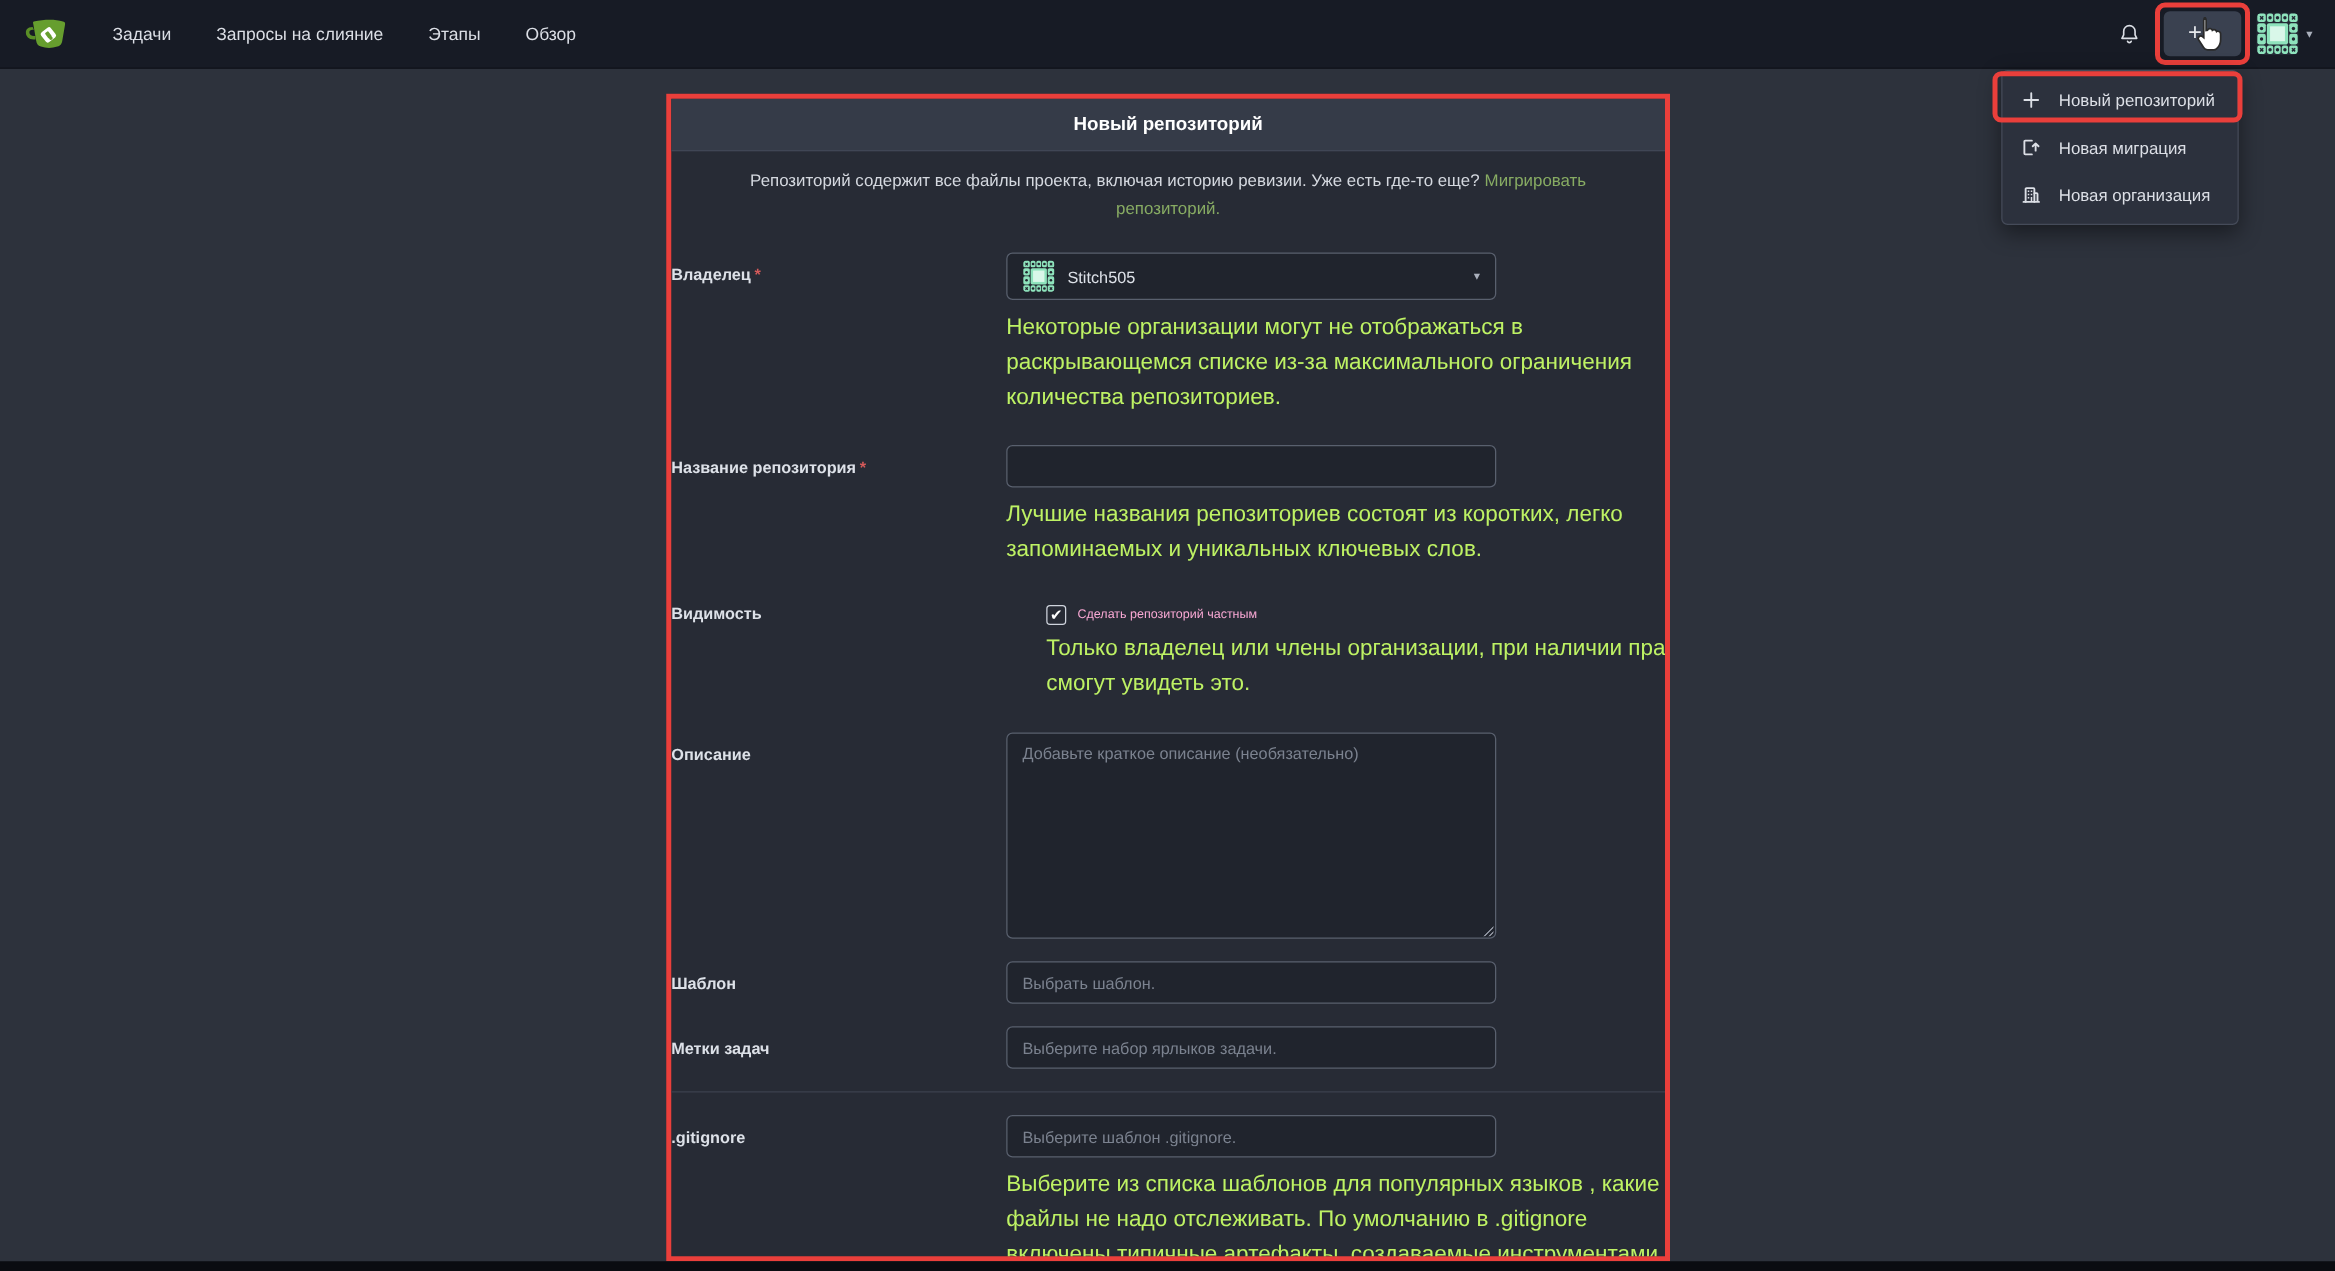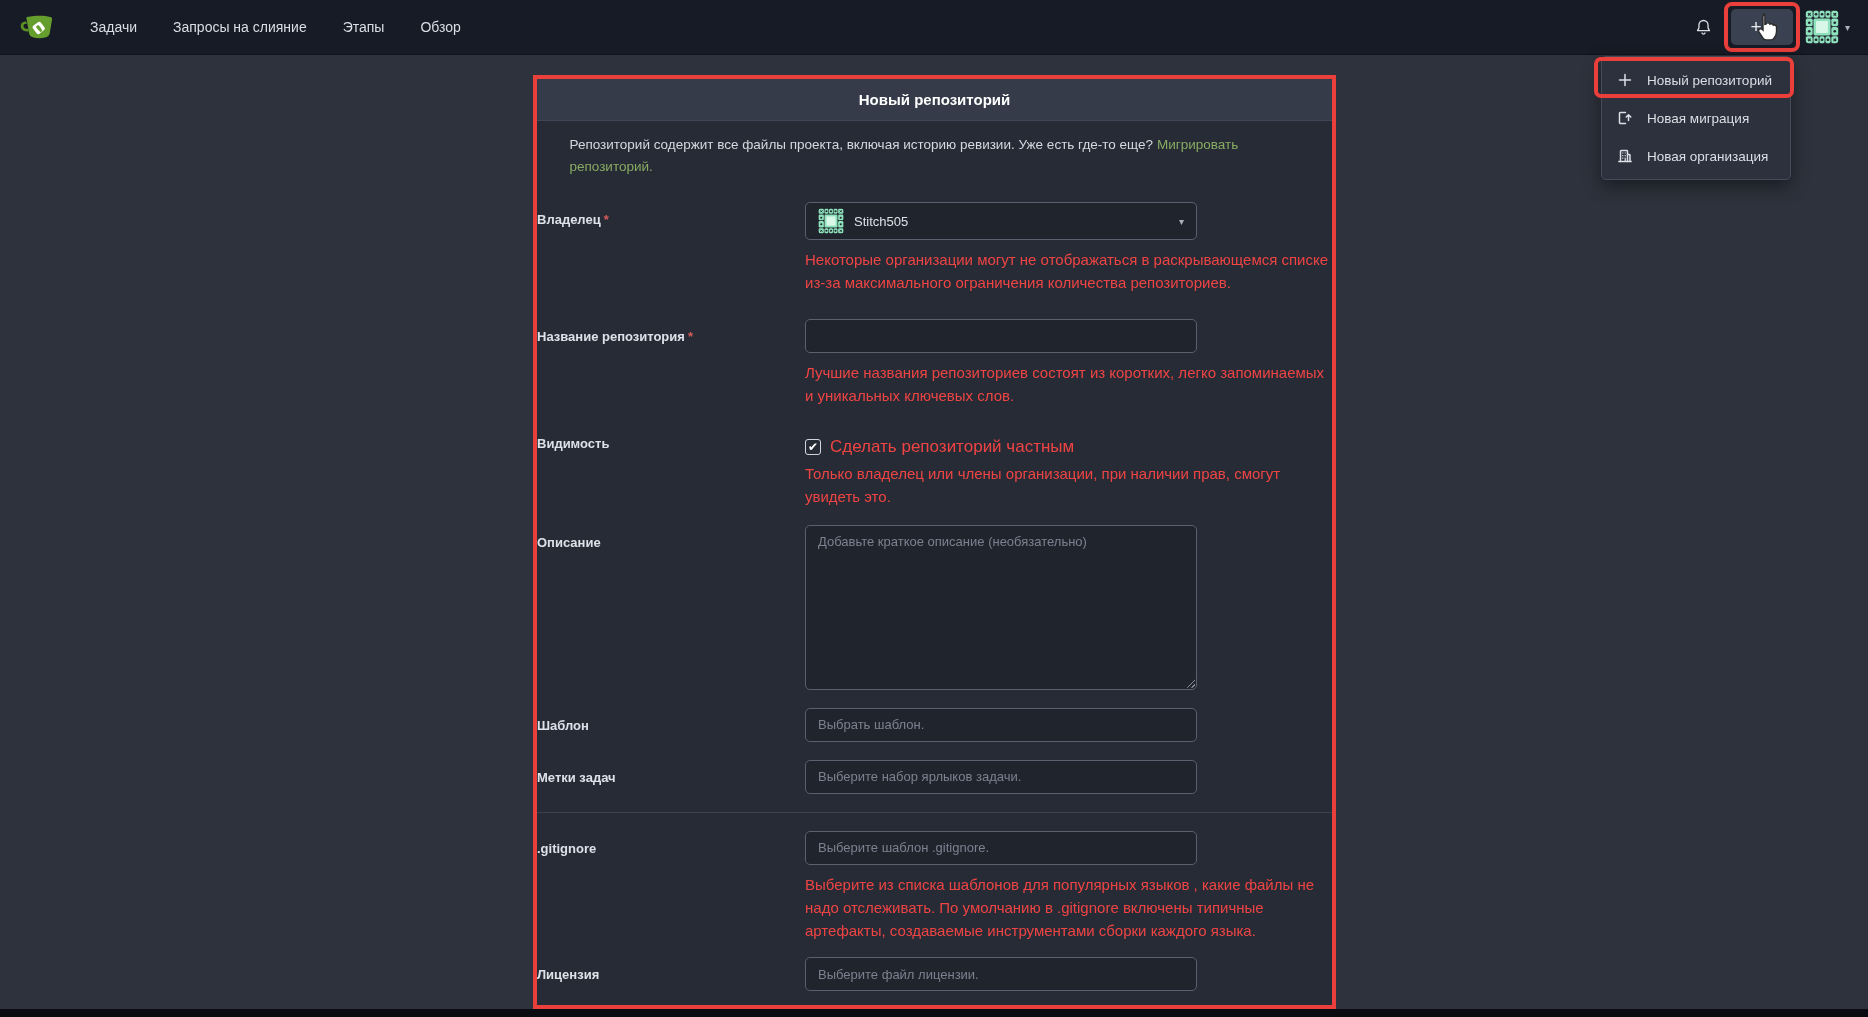--- a/index.html
+++ b/index.html
@@ -51,21 +51,21 @@
     position:absolute; left:533px; top:75px; width:803px; height:934px;
     border:4px solid #ea3f3b; background:#272b35; z-index:2; overflow:hidden;
   }
   .form-header {
     height:42px; background:#353b48; border-bottom:1px solid #404655;
     display:flex; align-items:center; justify-content:center;
   }
   .form-title { color:#ffffff; font-weight:bold; font-size:15px; }
   .form-body { padding-top:13px; }
   .intro {
-    width:730px; margin:0 auto 25px auto; text-align:left;
+    width:730px; margin:0 auto 25px auto; text-align:center;
     color:#d4d8df; font-size:13.5px; line-height:1.6;
   }
   .link { color:#87ab63; cursor:pointer; text-decoration:none; }
   .intro .link { margin-left:4px; }
   .frow { display:flex; margin-bottom:24px; }
   .flabel {
     width:268px; flex:none; text-align:left; padding-right:14px; padding-top:10px;
     color:#dde1e8; font-weight:bold; font-size:13px; white-space:nowrap;
   }
   .flabel .req { color:#d65a5a; margin-left:3px; font-weight:bold; }
@@ -73,40 +73,40 @@
   .tinput, .fselect, .ftextarea {
     width:392px; background:#20242d; border:1px solid #59606e; border-radius:5px;
     color:#dde1e8; font-size:13px; font-family:inherit;
   }
   .tinput { height:34px; padding:0 12px; }
   .tinput::placeholder, .ftextarea::placeholder { color:#7b828f; opacity:1; }
   .fselect { height:38px; display:flex; align-items:center; gap:10px; padding:0 12px; cursor:pointer;justify-content:space-between; }
   .owner-avatar { width:26px; height:26px; border-radius:4px; flex:none; }
   .fselect .caret { margin-left:auto; }
   .help {
-    margin-top:8px; max-width:525px; color:#ef4444; font-size:15px; line-height:1.55;
+    margin-top:8px; max-width:525px; color:#bef264; font-size:18px; line-height:1.55;
   }
   .check-row { display:flex; align-items:center; gap:9px; padding-top:6px; }
   .checkbox {
     width:16px; height:16px; border:1px solid #cfd4dd; border-radius:3px;
     display:flex; align-items:center; justify-content:center;
     color:#ffffff; font-size:12px; cursor:pointer; background:transparent; flex:none;
   }
-  .check-label { font-size:17px; color:#ef4444; cursor:pointer; }
+  .check-label { font-size:10px; color:#f9a8d4; cursor:pointer; }
   .ftextarea { height:165px; padding:8px 12px; resize:none; display:block; }
   .ta-wrap { position:relative; width:392px; }
   .resize-handle {
     position:absolute; right:2px; bottom:2px; width:11px; height:11px;
     clip-path:polygon(100% 0,100% 100%,0 100%);
     background:repeating-linear-gradient(-45deg, transparent 0 2px, #8a8f9a 2px 3px);
     cursor:nwse-resize;
   }
   .divider { border-top:1px solid #3c414e; margin:18px 0; }
   .row-tight { margin-bottom:18px; }
-  .row-gap30 { margin-bottom:16px; }
+  .row-gap30 { margin-bottom:26px;gap:32px; }
   .row-gap15 { margin-bottom:15px; }
   
   .bottom-bar { position:absolute; left:0; right:0; bottom:0; height:8px; background:#0a0c11; z-index:10; }
   
   .cursor { position:absolute; left:1752px; top:12px; width:30px; height:30px; z-index:20; pointer-events:none; }
   svg .stroke { fill:none; stroke:#dcdfe6; stroke-width:1.5; stroke-linecap:round; stroke-linejoin:round; }
 </style>
 </head>
 <body>
 

